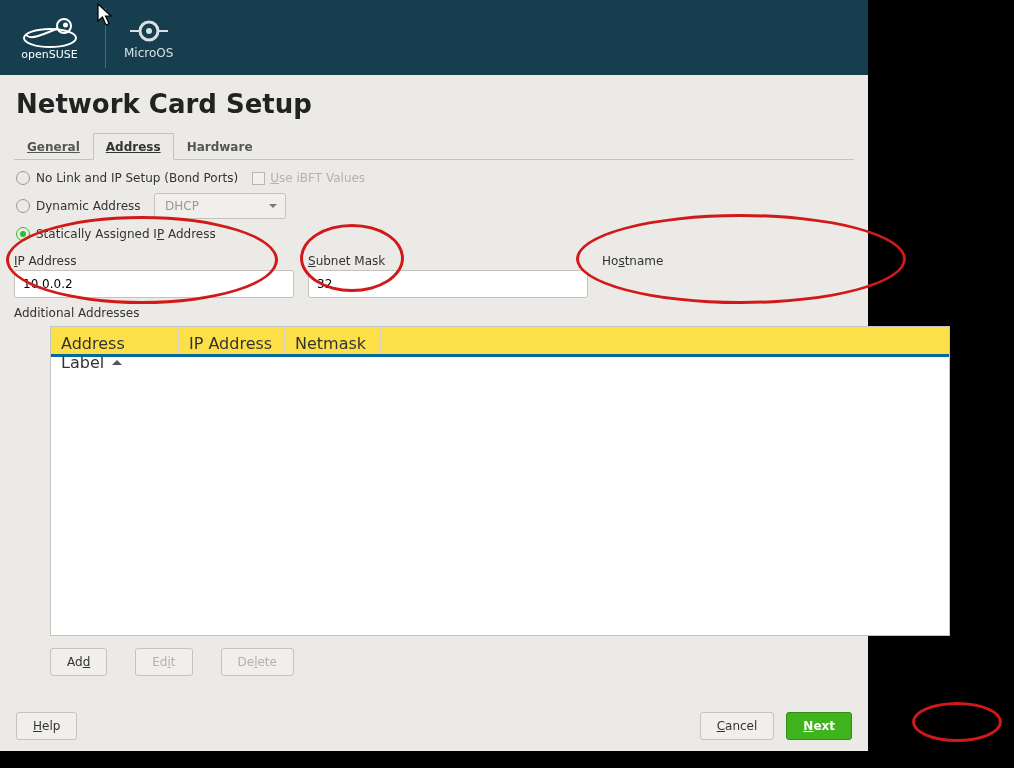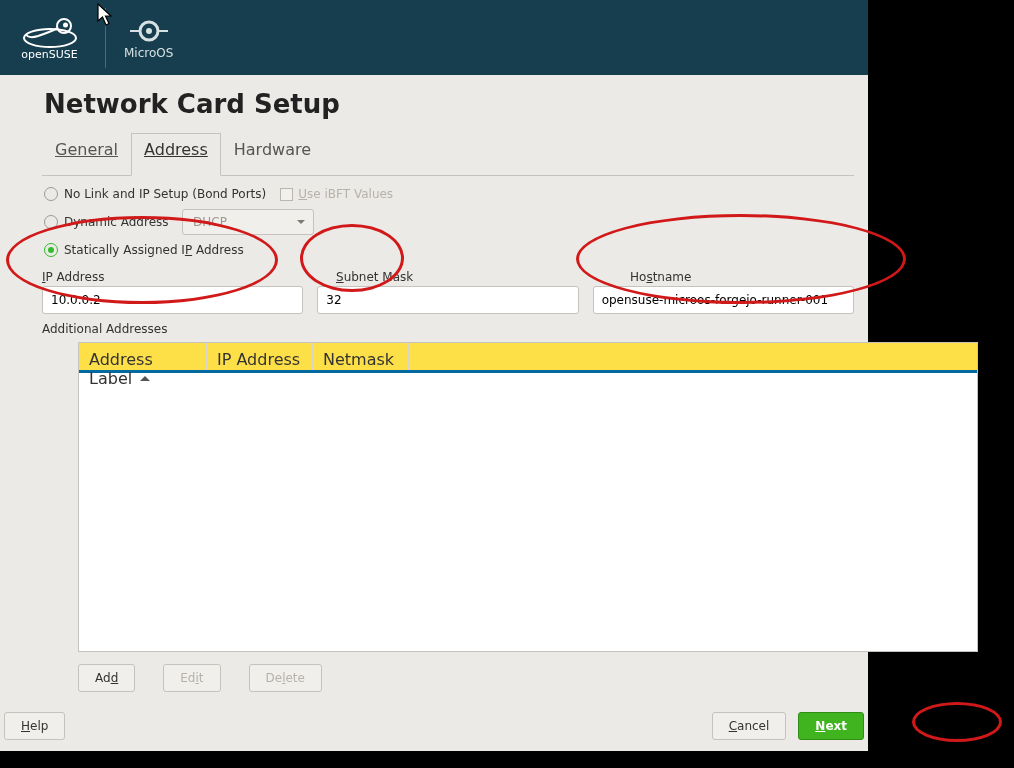--- a/index.html
+++ b/index.html
@@ -13,30 +13,30 @@
   .chameleon { width:75px; display:flex; flex-direction:column; align-items:center; color:#fff;
                font-size:11px; }
   .chameleon svg { display:block; }
   .vr { width:1px; height:60px; background:#4b6a76; margin:0 18px; }
   .microos { display:flex; flex-direction:column; align-items:center; color:#d7e1e3; font-size:12px; }
   .microos-icon { width:38px; height:30px; }
 
   .cursor { position:absolute; top:3px; left:97px; pointer-events:none; z-index:50; }
 
   .content { position:absolute; top:75px; left:0; right:0; bottom:0; padding:14px 14px 0 14px;
-             background:#eceae6;margin-left:28px; }
+             background:#eceae6; }
 
   .title { font-size:26px; font-weight:700; color:#222; margin:0 0 14px 2px; }
 
   .moon { position:absolute; right:24px; top:94px; font-size:24px; color:#222; cursor:pointer; }
 
   .tabs { display:flex; align-items:flex-end; border-bottom:1px solid #c6c2bd;
           position:relative; }
-  .tab { padding:6px 12px 16px; font-size:16px; color:#555; cursor:pointer;
-         border:1px solid transparent; margin-bottom:-1px; }
+  .tab { padding:6px 12px 5px; font-size:12px; color:#555; cursor:pointer;
+         border:1px solid transparent; margin-bottom:-1px;font-weight:bold; }
   .tab.active { background:#eceae6; border:1px solid #c6c2bd; border-bottom-color:#eceae6;
                 color:#333; }
   .tab .u { text-decoration:underline; }
 
   .form-area { border:0 solid #c6c2bd; border-top:none;
                padding:4px 0 0 0; position:relative; }
 
   .row { display:flex; align-items:center; height:28px; font-size:12px; color:#333; }
   .radio { width:14px; height:14px; border-radius:50%; border:1px solid #999; margin:0 6px 0 2px;
            display:inline-flex; align-items:center; justify-content:center; }
@@ -71,21 +71,21 @@
   .sort { margin-left:8px; display:inline-block; }
   .sort::after{ content:""; display:inline-block; border:5px solid transparent;
                 border-bottom-color:#555; transform:translateY(-3px); }
 
   .btn-row { margin:12px 0 0 36px; display:flex; gap:28px; }
   .btn { height:28px; padding:0 16px; border:1px solid #c6c2bd; background:#f1efeb;
          font-size:12px; color:#333; border-radius:3px; cursor:pointer; }
   .btn.dis { color:#b6b2aa; cursor:default; }
   .btn .u { text-decoration:underline; }
 
-  .footer { position:absolute; left:0; right:0; bottom:11px; padding:0 4px;
+  .footer { position:absolute; left:0; right:0; bottom:11px; padding:0 16px;
             display:flex; align-items:center; }
   .footer .spacer{ flex:1; }
   .btn.primary { background:#40b41e; border-color:#2f8c14; color:#fff; font-weight:600; }
 
   
   .anno { position:absolute; border:3px solid #d11919; border-radius:50%;
           pointer-events:none; z-index:40; }
 </style>
 </head>
 <body>
@@ -148,21 +148,20 @@
 
       <div class="labels">
         <div class="lab" style="width:294px"><span class="u">I</span>P Address</div>
         <div class="lab" style="width:294px"><span class="u">S</span>ubnet Mask</div>
         <div class="lab">Ho<span class="u">s</span>tname</div>
       </div>
 
       <div class="fields">
         <input class="field" style="width: 280px;" value="10.0.0.2">
         <input class="field" style="width: 280px;" value="32">
-        <input class="field" style="width: 280px;" value="opensuse-microos-forgejo-runner-001">
       </div>
 
       <div class="addtl">Additional Addresses</div>
 
       <div class="table-box">
         <div class="tbl-head">
           <div style="width:128px">
             <span>Address Label</span><span class="sort"></span>
           </div>
           <div style="width:106px">IP Address</div>

